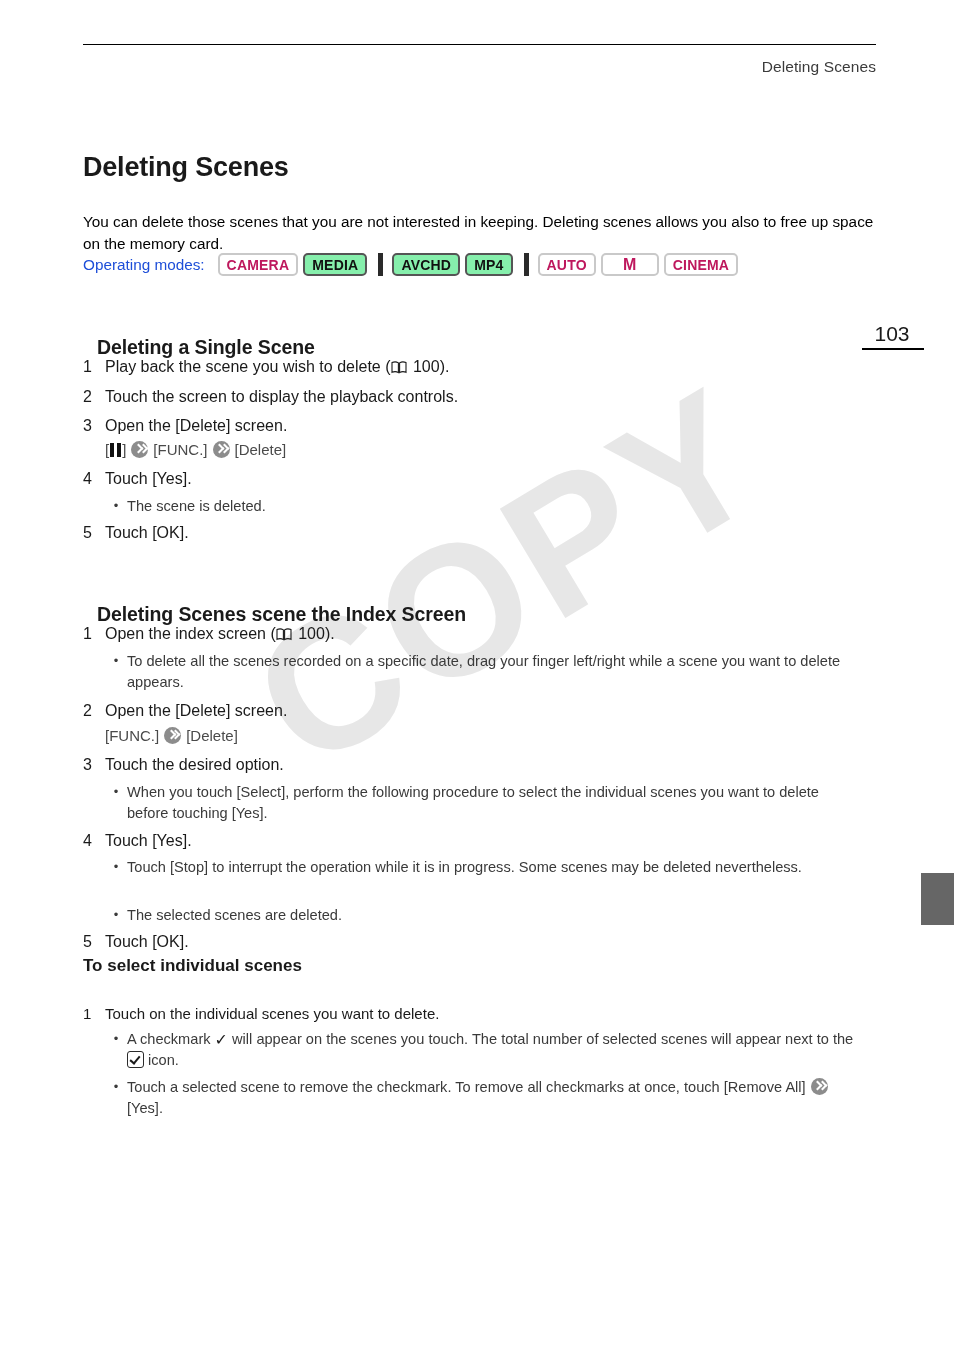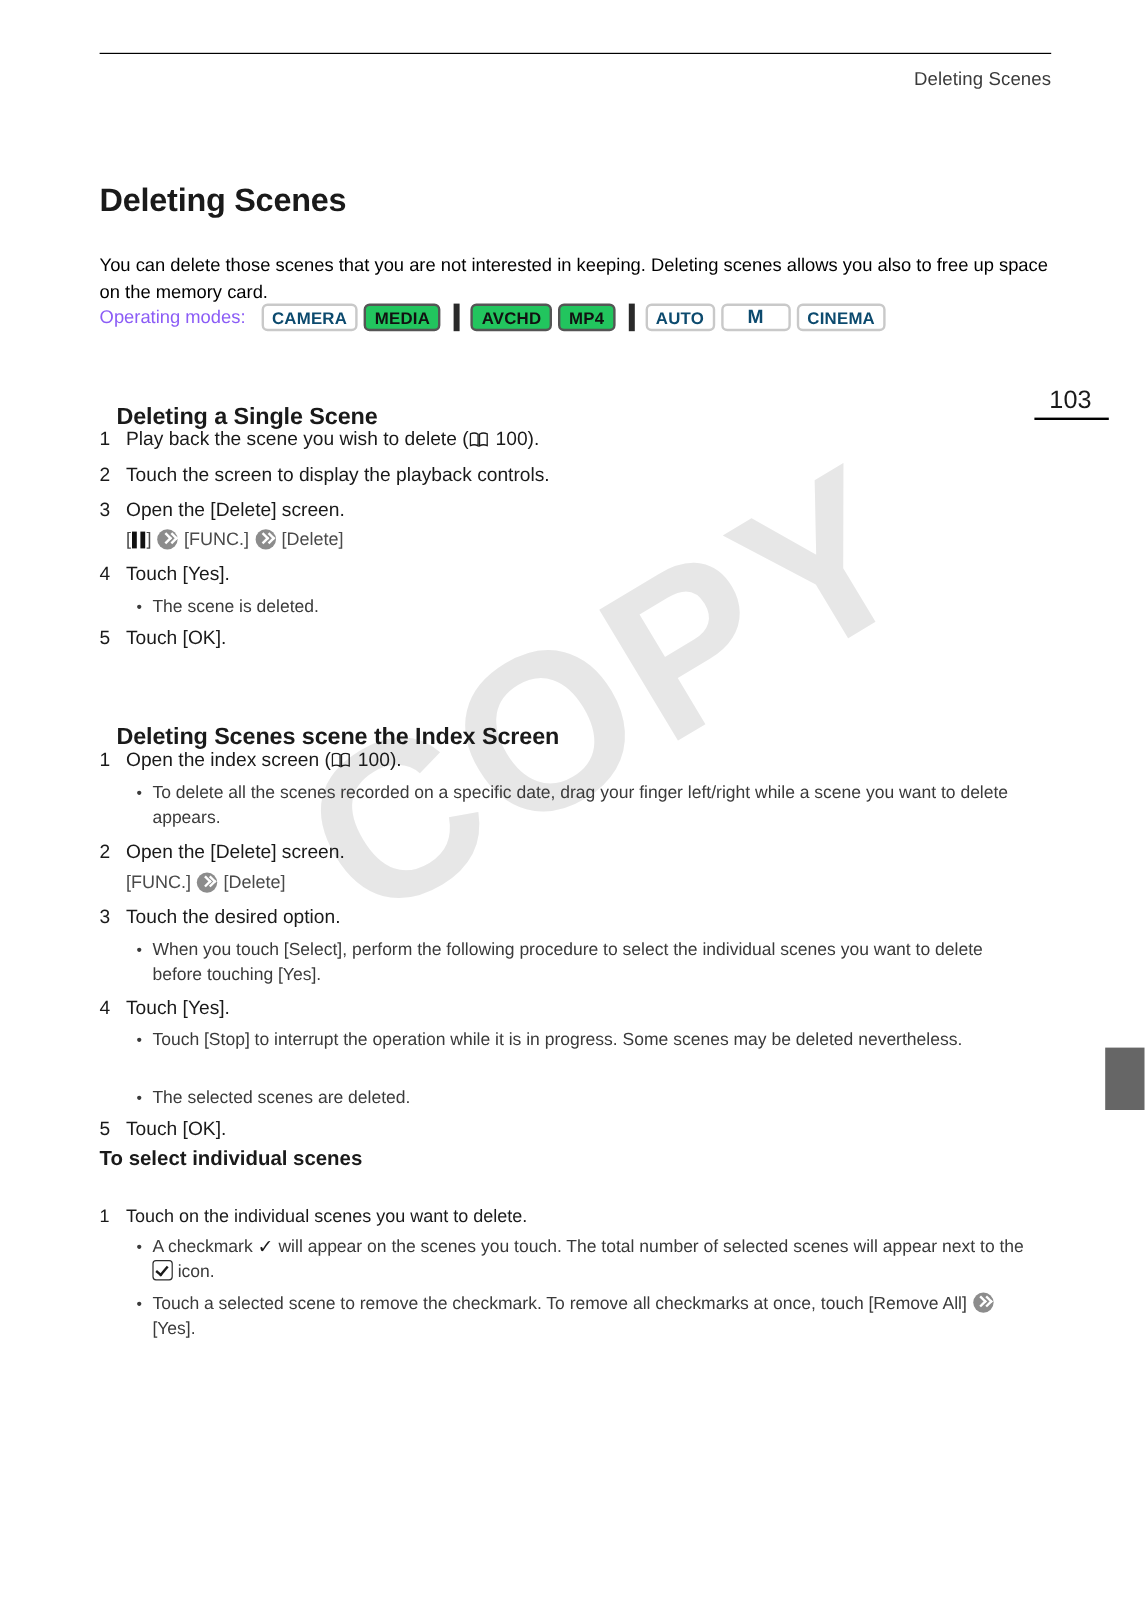--- a/index.html
+++ b/index.html
@@ -122,44 +122,44 @@
     position: absolute;
     top: 253px;
     left: 0;
     display: flex;
     align-items: center;
     gap: 0;
     font-size: 15.3px;
   }
   .opmodes-label {
     margin-right: 13px;
-    color: #8b5cf6;
+    color: #1d4ed8;
     text-align: right;
   }
   .badge {
     display: inline-flex;
     align-items: center;
     justify-content: center;
     height: 23px;
     box-sizing: border-box;
     border-radius: 5px;
     border: 2px solid #c9c9c9;
     padding: 0 7px;
     margin-right: 5px;
     font-size: 14px;
     font-weight: bold;
-    color: #0c4a6e;
+    color: #be185d;
     background: #ffffff;
     letter-spacing: 0.2px;
     white-space: nowrap;
   }
   .badge.active {
     border-color: #555555;
     color: #111111;
-    background: #22c55e;
+    background: #86efac;
     text-align: center;
   }
   .badge.wide { min-width: 62px; }
   .badge.mbadge { min-width: 58px; font-size: 16px; }
   .badge.mp4 { font-size: 14px; }
   .mode-sep {
     display: inline-block;
     width: 5px;
     height: 23px;
     background: #2a2a2a;

